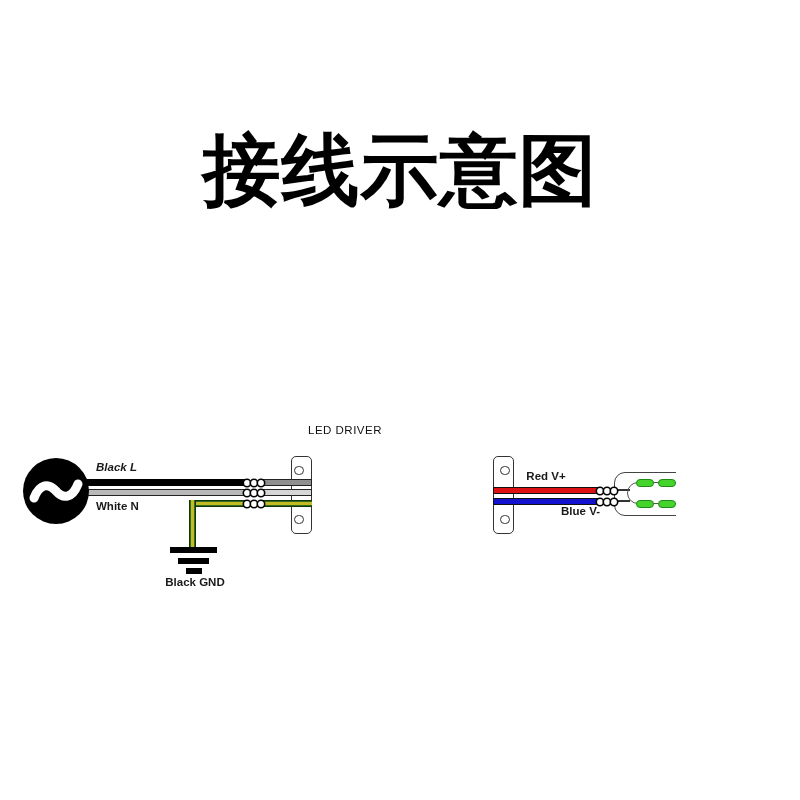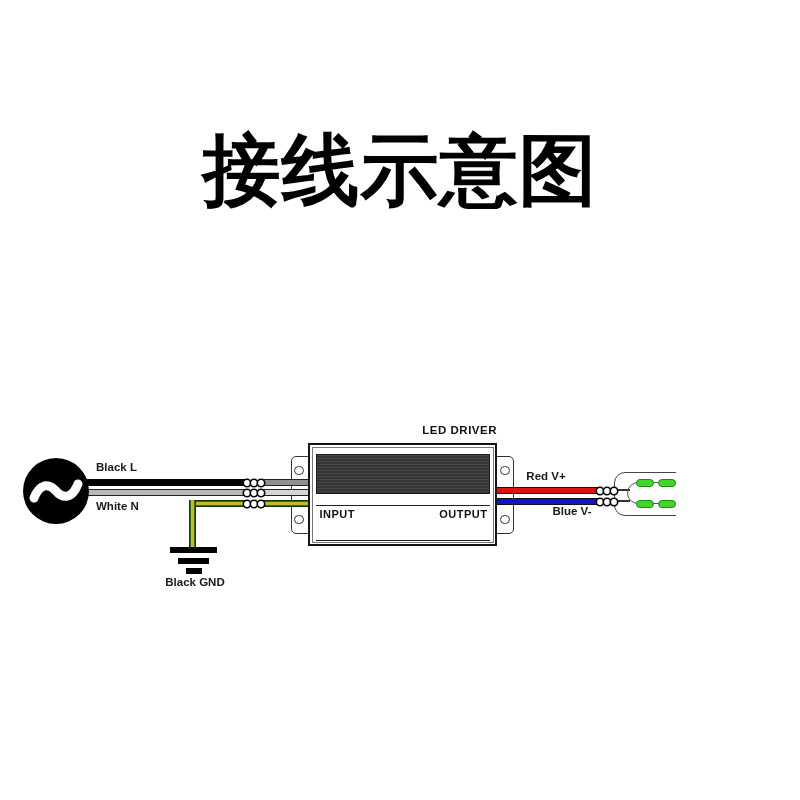--- a/index.html
+++ b/index.html
@@ -43,22 +43,22 @@
               border:1.6px solid #333;box-sizing:border-box;z-index:0;}
   .driver-box{position:absolute;left:308px;top:443px;width:189px;height:103px;background:#fff;
               border:2px solid #151515;box-sizing:border-box;z-index:2;}
   .driver-inner{position:absolute;inset:1.5px;border:1px solid #777;}
   .heatsink{position:absolute;left:3px;right:3px;top:6px;height:40px;background:#3d3d3d;
             background-image:repeating-linear-gradient(180deg,#474747 0 1px,#353535 1px 3px);
             border:1px solid #1c1c1c;box-sizing:border-box;}
   .driver-midline{position:absolute;left:3px;right:3px;top:57px;height:1.5px;background:#222;}
   .driver-botline{position:absolute;left:3px;right:3px;top:92px;height:1.5px;background:#222;}
   .port-lbl{position:absolute;font-size:11px;font-weight:600;letter-spacing:0.5px;color:#111;top:60px;}
-  .driver-title{position:absolute;left:308px;top:424px;width:189px;text-align:right;
-                font-size:11.5px;font-weight:700;letter-spacing:0.5px;color:#111;z-index:4;}
+  .driver-title{position:absolute;left:308px;top:424px;width:189px;text-align:left;
+                font-size:11.5px;font-weight:400;letter-spacing:0.5px;color:#111;z-index:4;}
 
   
   .led-module{position:absolute;left:614px;top:472px;width:173px;height:44px;background:#fff;
               border:1.6px solid #444;border-radius:11px;box-sizing:border-box;z-index:1;}
   .led-loop{position:absolute;left:12px;top:9px;width:146px;height:22px;border:1.4px solid #555;
             border-radius:11px;box-sizing:border-box;}
   .led-stub{position:absolute;left:0;width:15px;height:1.6px;background:#333;}
   .led{position:absolute;width:18px;height:8px;border-radius:4px;background:#44d42c;
        border:1.2px solid #1f8c17;box-sizing:border-box;z-index:3;}
 </style>
@@ -73,21 +73,21 @@
     <svg width="66" height="66" viewBox="0 0 66 66">
       <path d="M11,40 C17,25 26,25 33,33 C40,41 49,41 55,26" fill="none" stroke="#ffffff" stroke-width="9" stroke-linecap="round"></path>
     </svg>
   </div>
 
   <div class="wire wire-black" style="left:80px;top:479px;width:166px;"></div>
   <div class="wire wire-white" style="left:80px;top:489px;width:166px;"></div>
   <div class="wire wire-green" style="left:189px;top:500px;width:57px;"></div>
   <div class="wire-green-v" style="left:189px;top:500px;height:47px;"></div>
 
-  <div class="lbl" style="left:96px;top:461px;">Black L</div>
+  <div class="lbl" style="left:96px;top:461px;font-style:italic;">Black L</div>
   <div class="lbl" style="left:96px;top:500px;">White N</div>
 
   <div class="gnd-bar" style="left:170px;top:547px;width:47px;"></div>
   <div class="gnd-bar" style="left:178px;top:558px;width:31px;"></div>
   <div class="gnd-bar" style="left:186px;top:568px;width:16px;"></div>
   <div class="lbl" style="left:150px;top:576px;width:90px;text-align:center;">Black GND</div>
 
   <svg class="ooo" style="left:242px;top:477.5px;" viewBox="0 0 24 10">
     <circle cx="5" cy="5" r="3.7" fill="#fff" stroke="#000" stroke-width="1.6"></circle>
       <circle cx="12" cy="5" r="3.7" fill="#fff" stroke="#000" stroke-width="1.6"></circle>
@@ -110,34 +110,25 @@
 
   <div class="driver-title">LED DRIVER</div>
 
   <div class="flange" style="left:291px;"></div>
   <div class="screw-hole" style="left:294px;top:465.5px;"></div>
   <div class="screw-hole" style="left:294px;top:514.5px;"></div>
   <div class="flange" style="left:493px;"></div>
   <div class="screw-hole" style="left:500px;top:465.5px;"></div>
   <div class="screw-hole" style="left:500px;top:514.5px;"></div>
 
-  <div class="driver-box">
-    <div class="driver-inner">
-      <div class="heatsink"></div>
-      <div class="driver-midline"></div>
-      <div class="port-lbl" style="left:7px;">INPUT</div>
-      <div class="port-lbl" style="right:5px;">OUTPUT</div>
-      <div class="driver-botline"></div>
-    </div>
-  </div>
 
   <div class="wire wire-red" style="left:493px;top:487px;width:105px;"></div>
   <div class="wire wire-blue" style="left:493px;top:498px;width:105px;"></div>
   <div class="lbl" style="left:500px;top:470px;width:92px;text-align:center;">Red V+</div>
-  <div class="lbl" style="left:524px;top:505px;width:96px;text-align:center;">Blue V-</div>
+  <div class="lbl" style="left:504px;top:505px;width:96px;text-align:right;">Blue V-</div>
 
   <svg class="ooo" style="left:595px;top:485.5px;" viewBox="0 0 24 10">
     <circle cx="5" cy="5" r="3.7" fill="#fff" stroke="#000" stroke-width="1.6"></circle>
       <circle cx="12" cy="5" r="3.7" fill="#fff" stroke="#000" stroke-width="1.6"></circle>
       <circle cx="19" cy="5" r="3.7" fill="#fff" stroke="#000" stroke-width="1.6"></circle>
   </svg>
   <svg class="ooo" style="left:595px;top:496.5px;" viewBox="0 0 24 10">
     <circle cx="5" cy="5" r="3.7" fill="#fff" stroke="#000" stroke-width="1.6"></circle>
       <circle cx="12" cy="5" r="3.7" fill="#fff" stroke="#000" stroke-width="1.6"></circle>
       <circle cx="19" cy="5" r="3.7" fill="#fff" stroke="#000" stroke-width="1.6"></circle>

